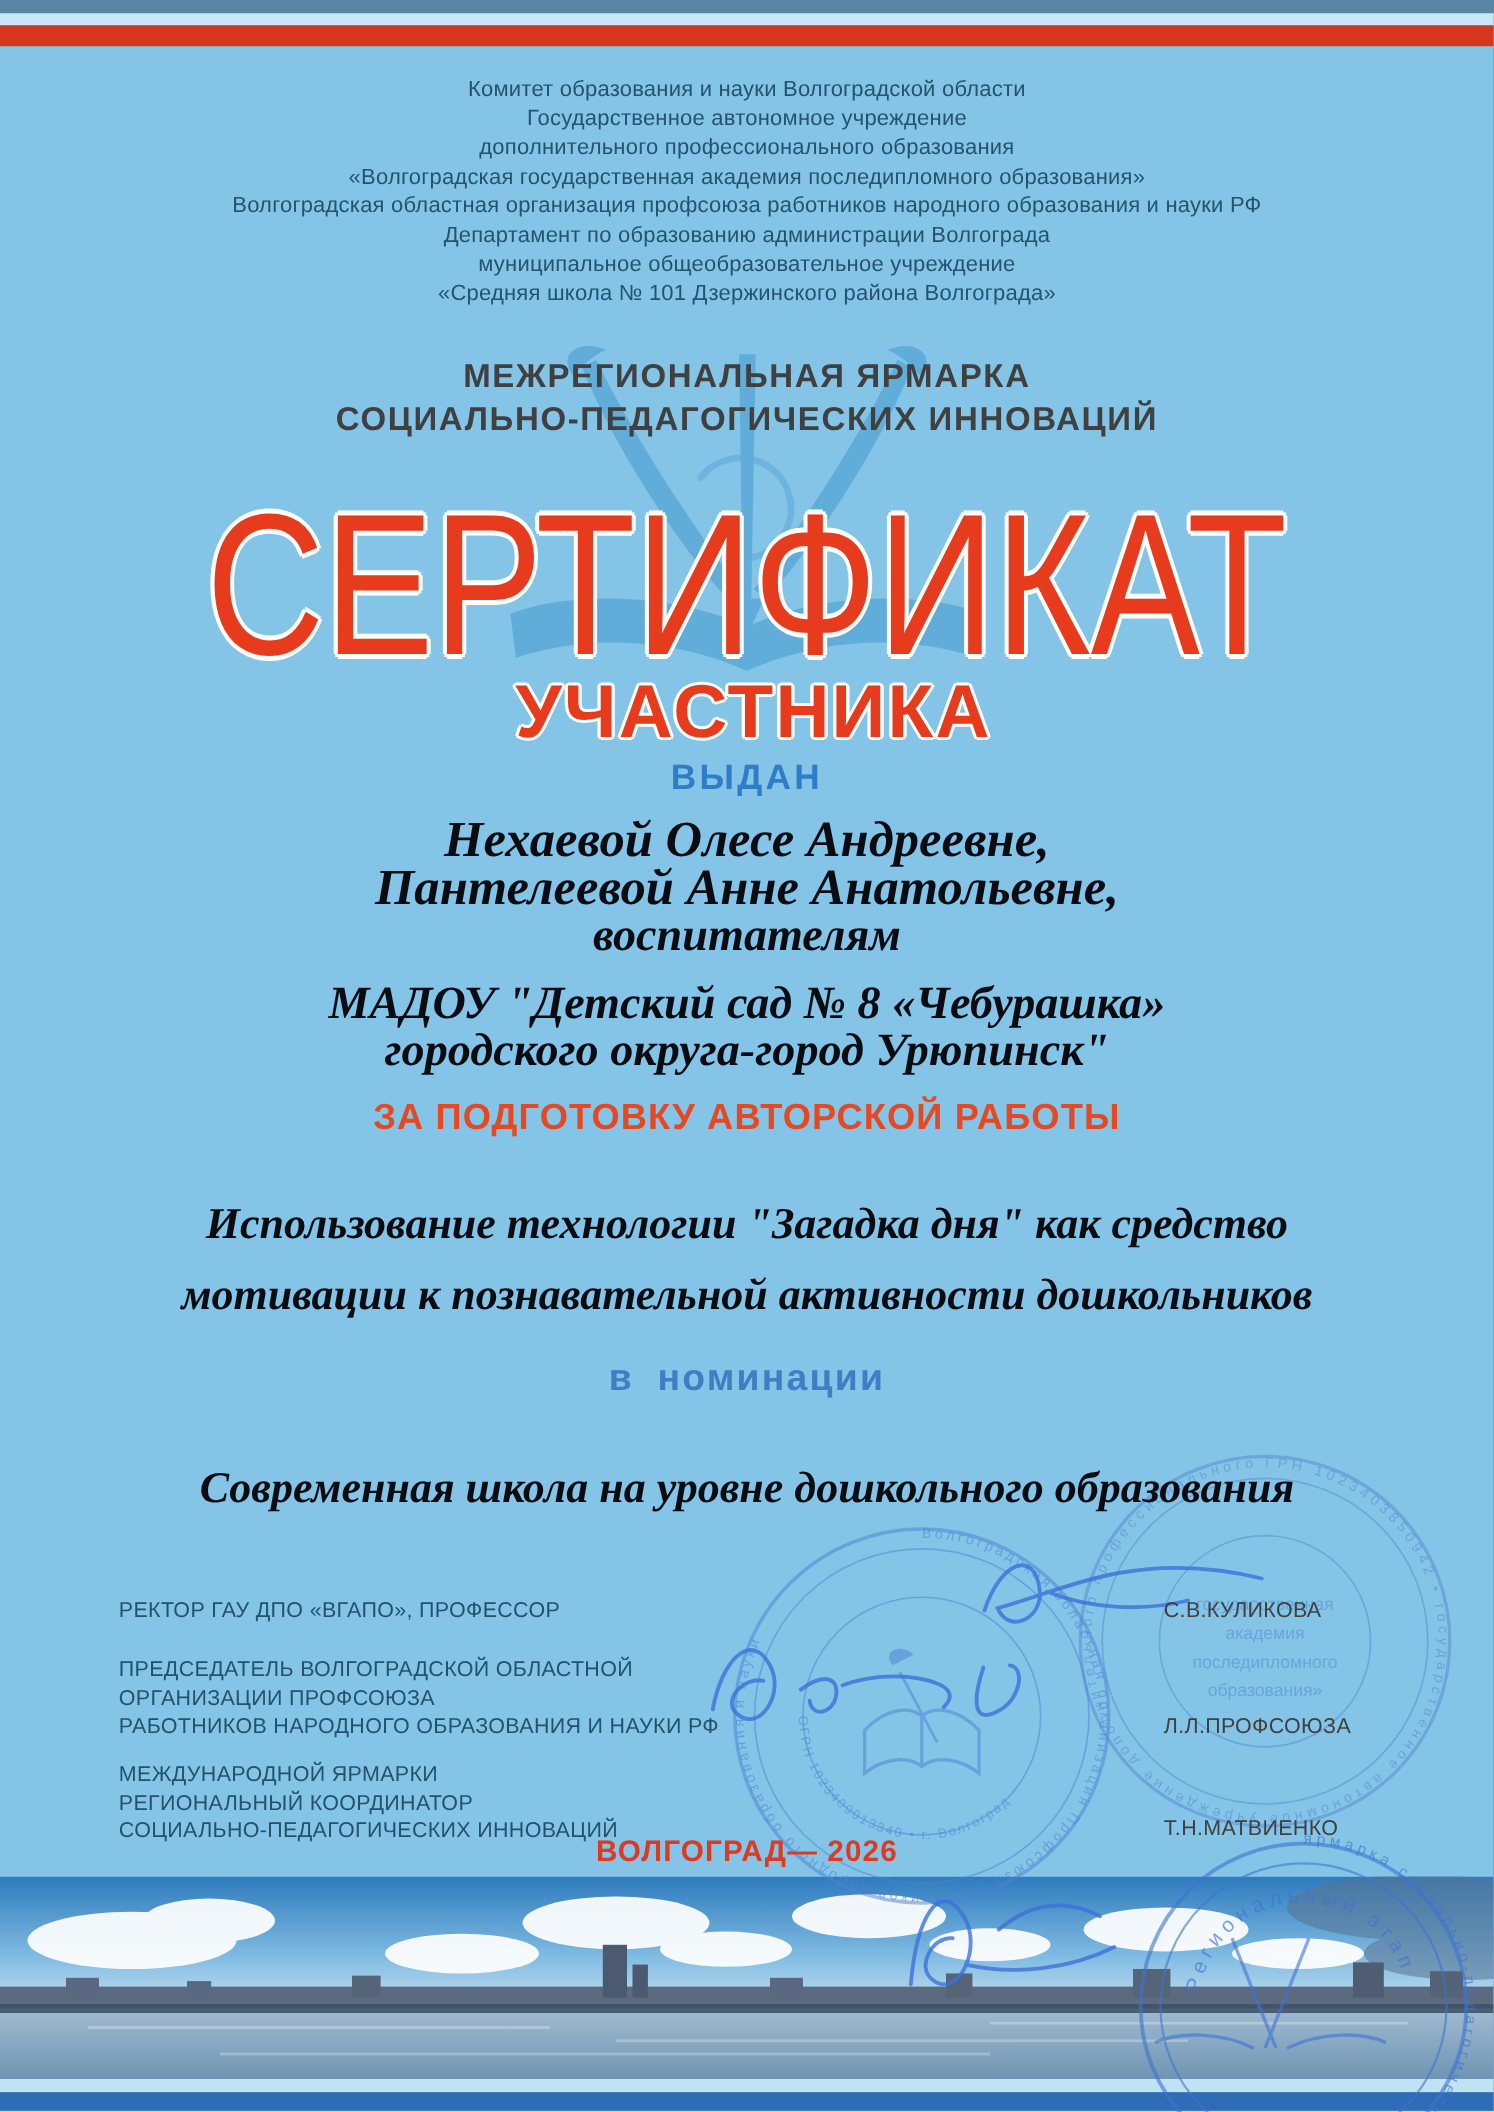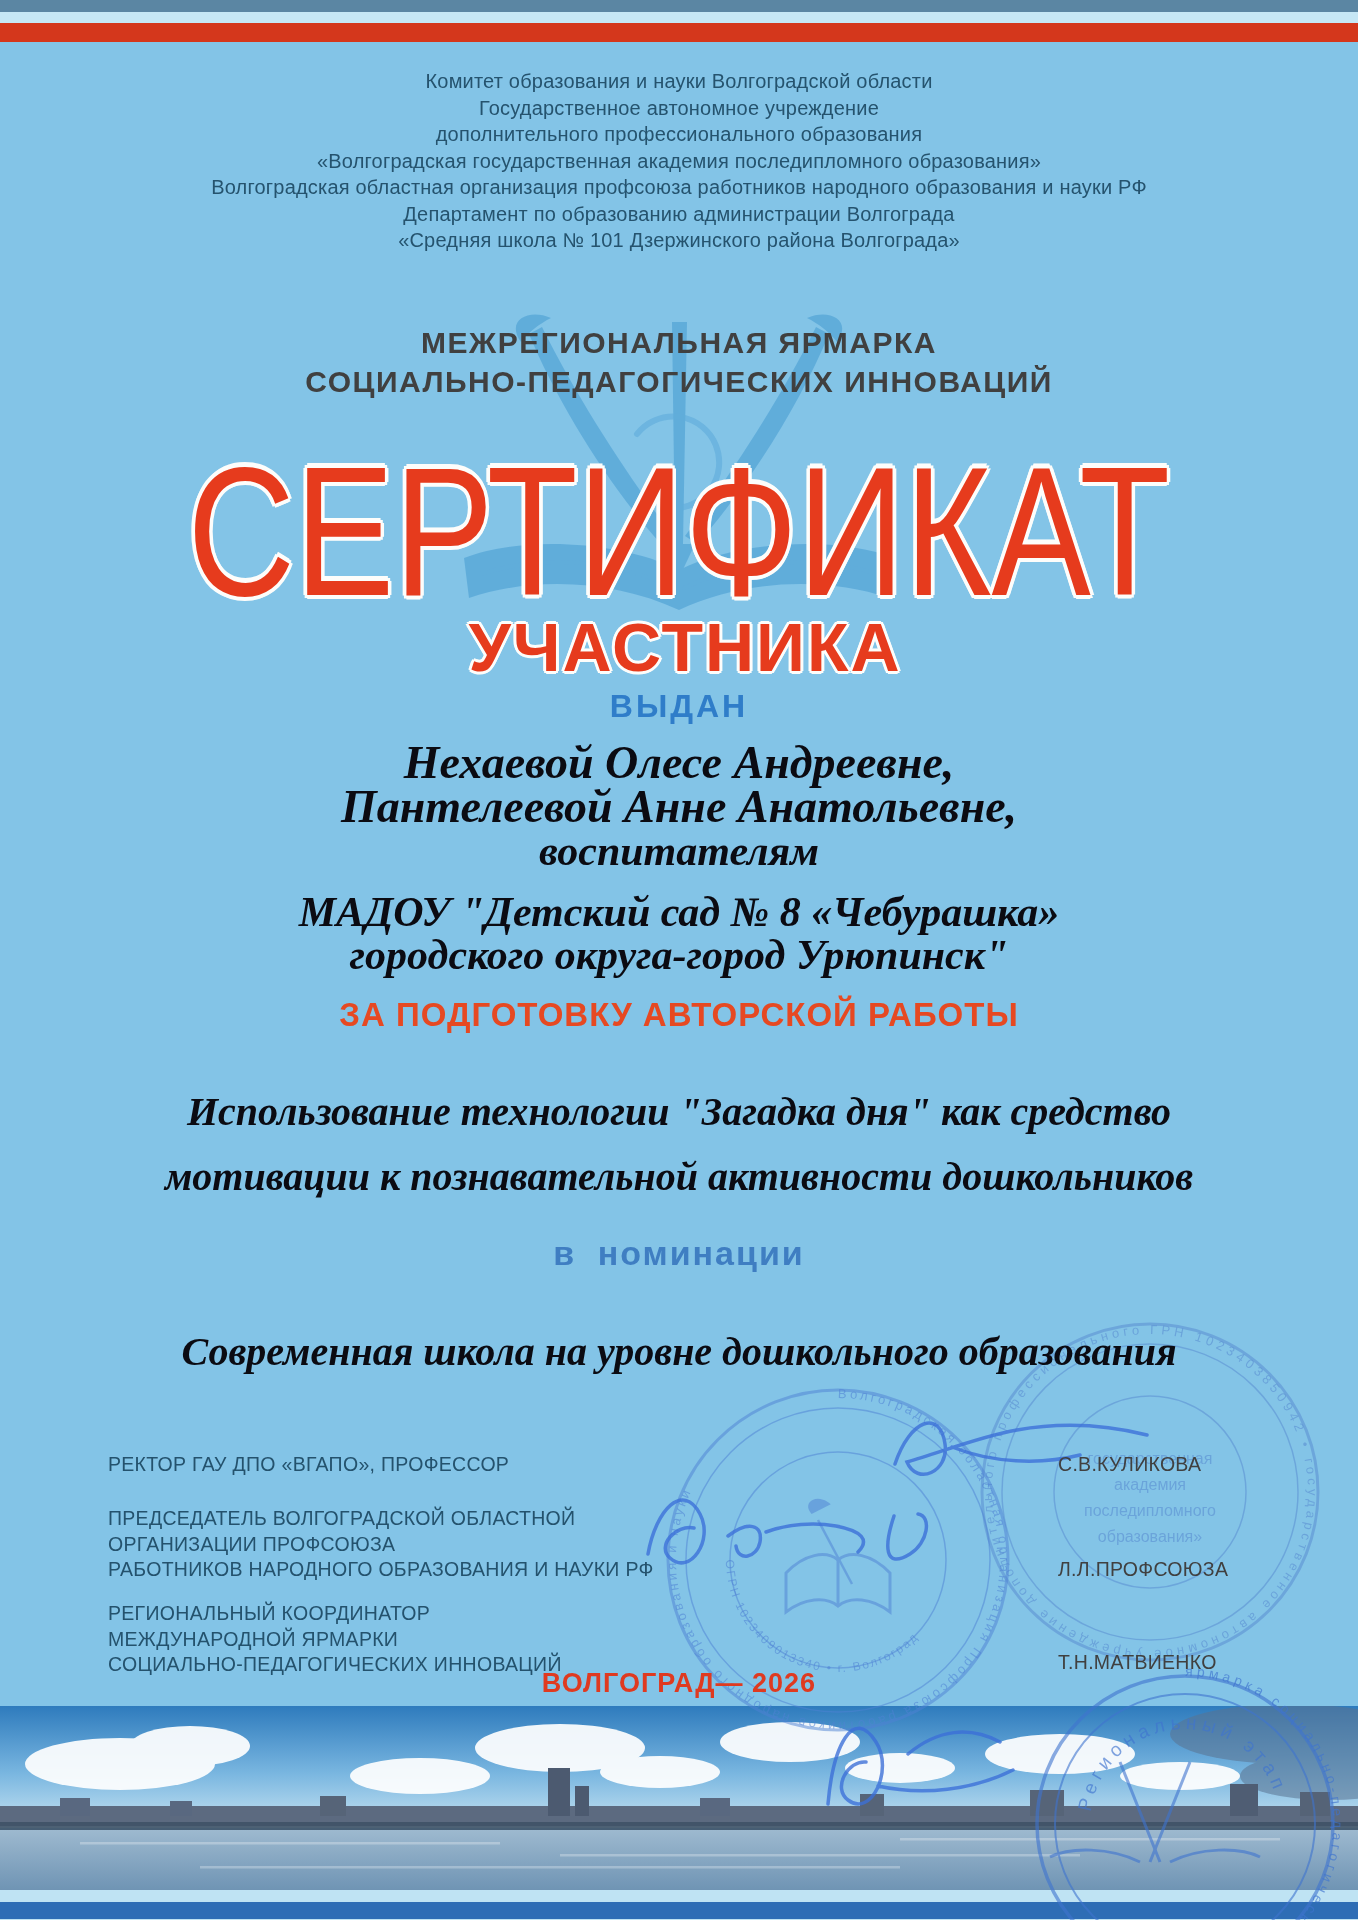--- a/index.html
+++ b/index.html
@@ -83,20 +83,21 @@
     </g>
   </svg>
 
   <div class="org-header">
     <div class="org-line">Комитет образования и науки Волгоградской области</div>
     <div class="org-line">Государственное автономное учреждение</div>
     <div class="org-line">дополнительного профессионального образования</div>
     <div class="org-line">«Волгоградская государственная академия последипломного образования»</div>
     <div class="org-line">Волгоградская областная организация профсоюза работников народного образования и науки РФ</div>
     <div class="org-line">Департамент по образованию администрации Волгограда</div>
+    <div class="org-line">муниципальное общеобразовательное учреждение</div>
     <div class="org-line">«Средняя школа № 101 Дзержинского района Волгограда»</div>
   </div>
 
   <div class="fair fair-1">МЕЖРЕГИОНАЛЬНАЯ ЯРМАРКА</div>
   <div class="fair fair-2">СОЦИАЛЬНО-ПЕДАГОГИЧЕСКИХ ИННОВАЦИЙ</div>
 
   <div class="cert-title">
     <span>СЕРТИФИКАТ</span>
   </div>
   <div class="cert-sub">УЧАСТНИКА</div>
@@ -123,22 +124,22 @@
   <div class="sig-name n0">С.В.КУЛИКОВА</div>
 
   <div class="sig-title s1">
     <div>ПРЕДСЕДАТЕЛЬ ВОЛГОГРАДСКОЙ ОБЛАСТНОЙ</div>
     <div>ОРГАНИЗАЦИИ ПРОФСОЮЗА</div>
     <div>РАБОТНИКОВ НАРОДНОГО ОБРАЗОВАНИЯ И НАУКИ РФ</div>
   </div>
   <div class="sig-name n1">Л.Л.ПРОФСОЮЗА</div>
 
   <div class="sig-title s2">
+    <div>МЕЖДУНАРОДНОЙ ЯРМАРКИ</div>
     <div>РЕГИОНАЛЬНЫЙ КООРДИНАТОР</div>
-    <div>МЕЖДУНАРОДНОЙ ЯРМАРКИ</div>
     <div>СОЦИАЛЬНО-ПЕДАГОГИЧЕСКИХ ИННОВАЦИЙ</div>
   </div>
   <div class="sig-name n2">Т.Н.МАТВИЕНКО</div>
 
   <div class="place-year">ВОЛГОГРАД— 2026</div>
 
   <svg class="photo" viewBox="0 0 1358 184" preserveAspectRatio="none" aria-hidden="true">
     <defs>
       <linearGradient id="sky" x1="0" y1="0" x2="0" y2="1">
         <stop offset="0" stop-color="#2e7bbd"></stop>

